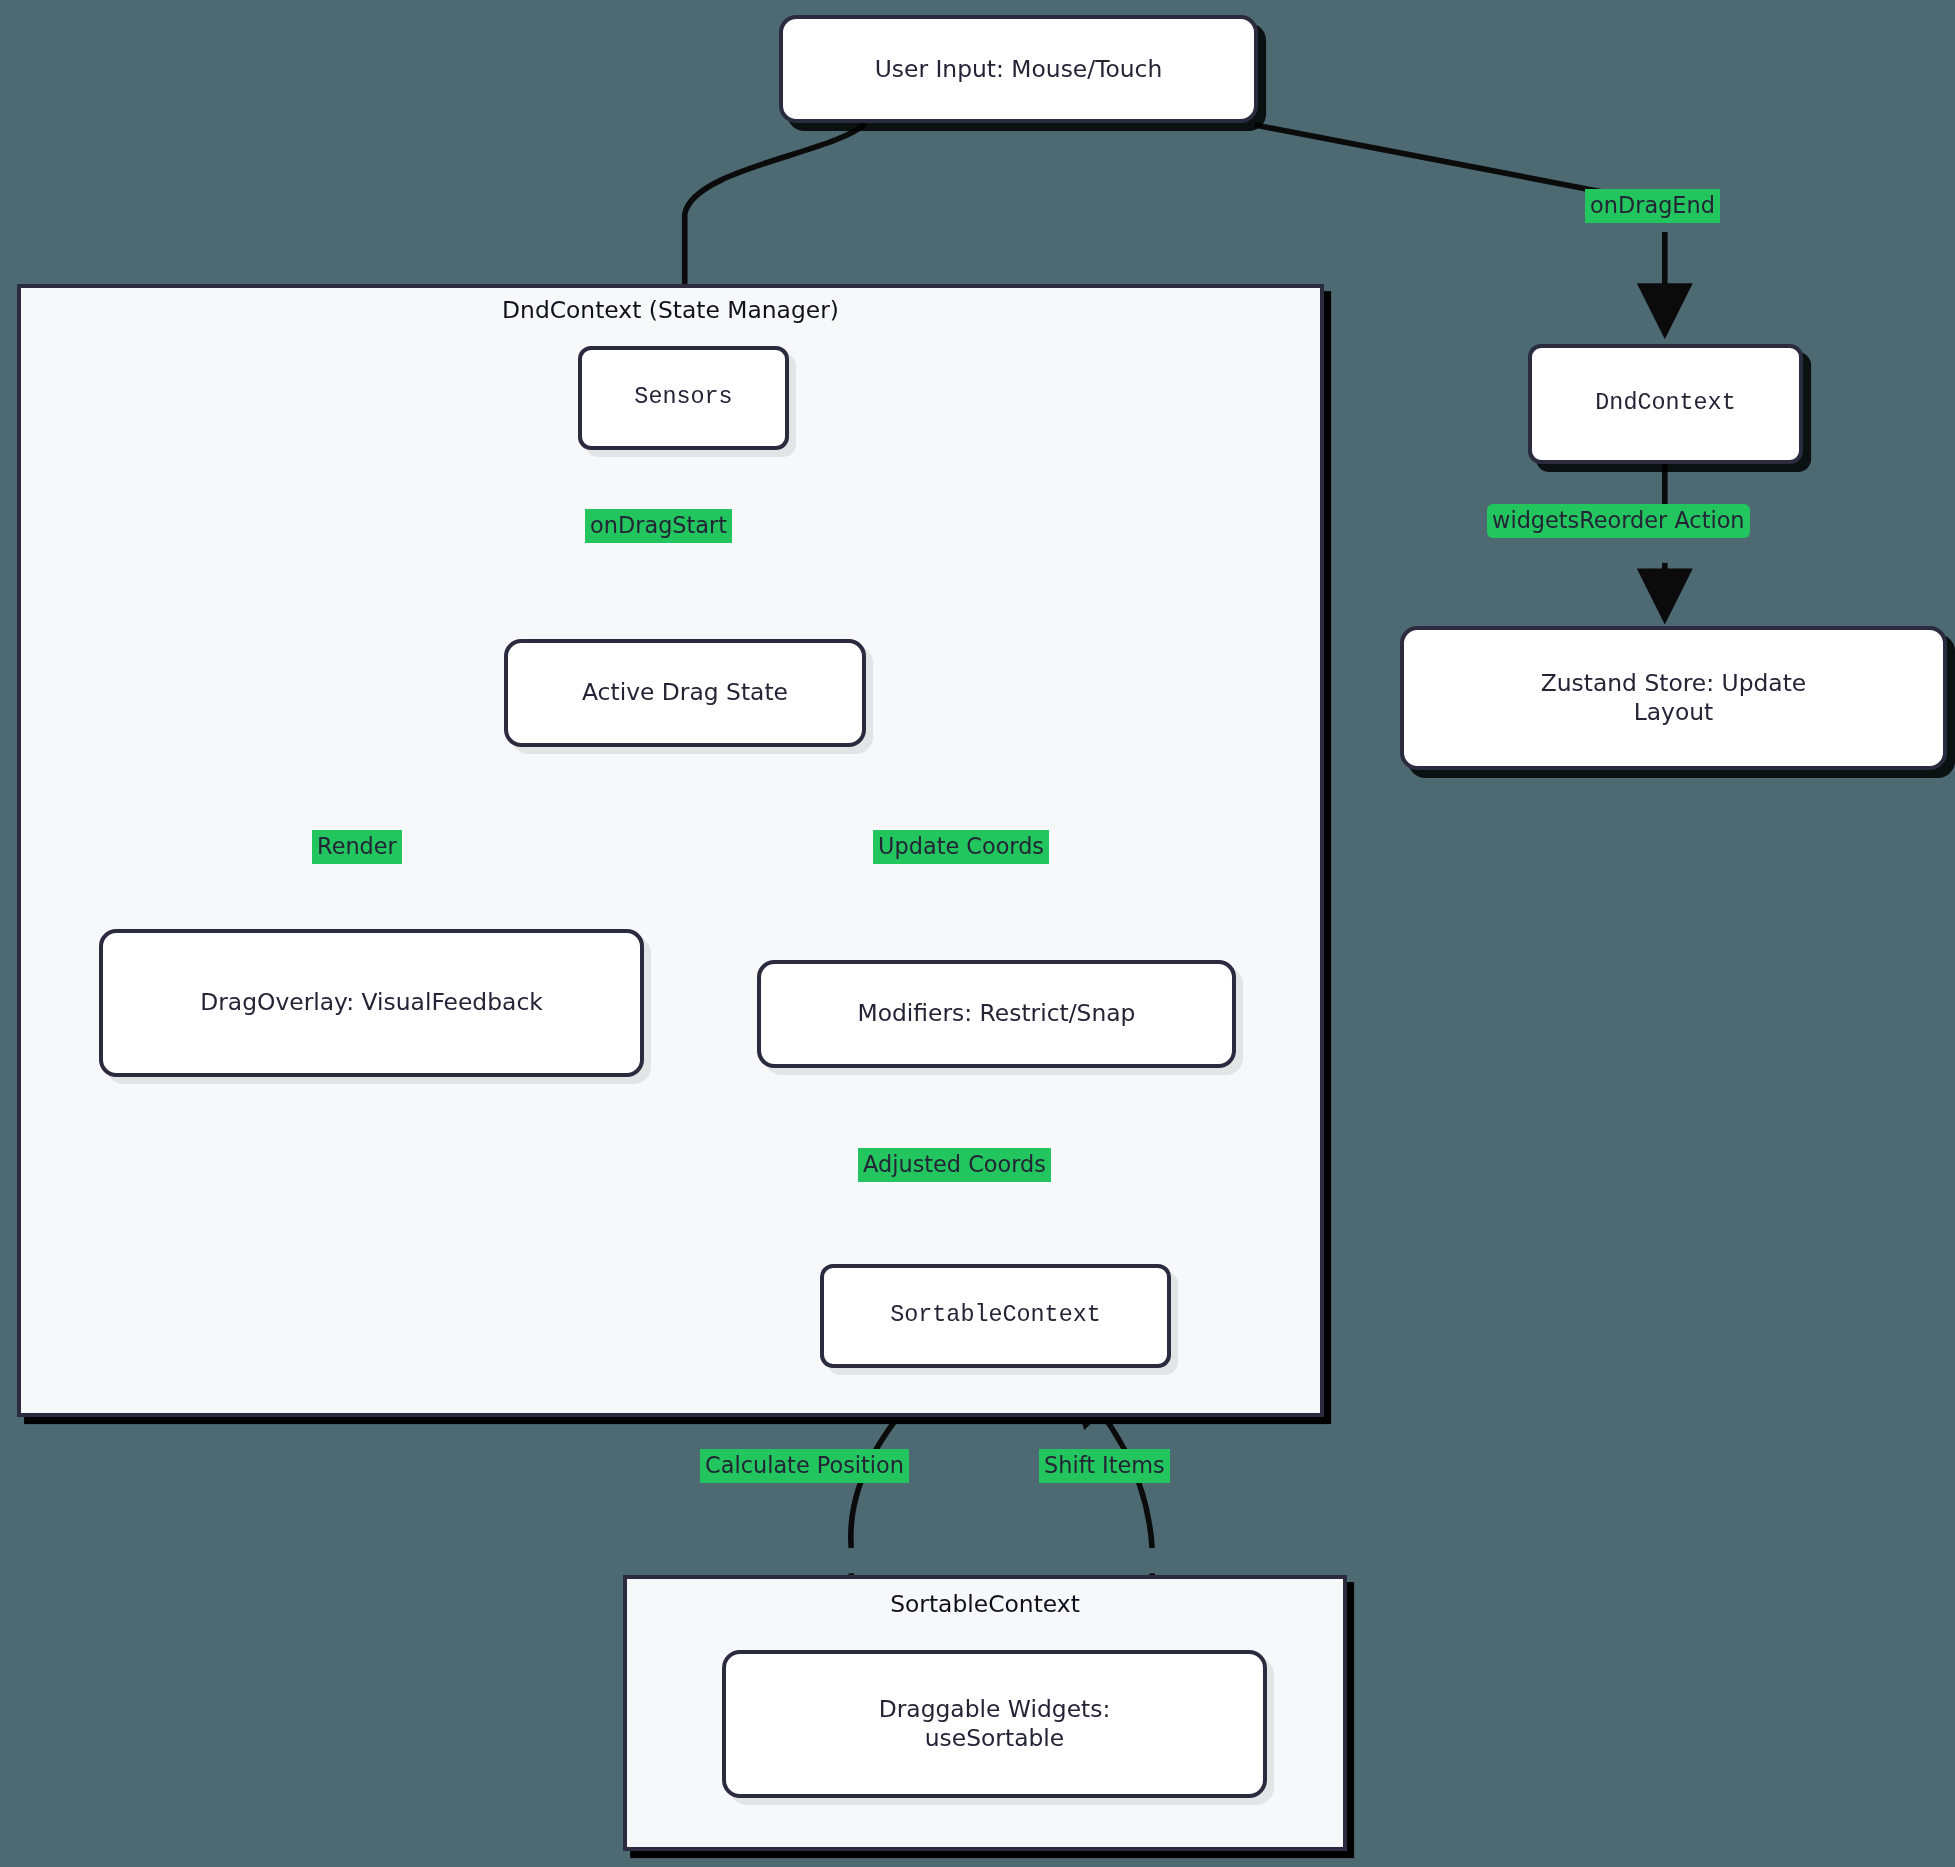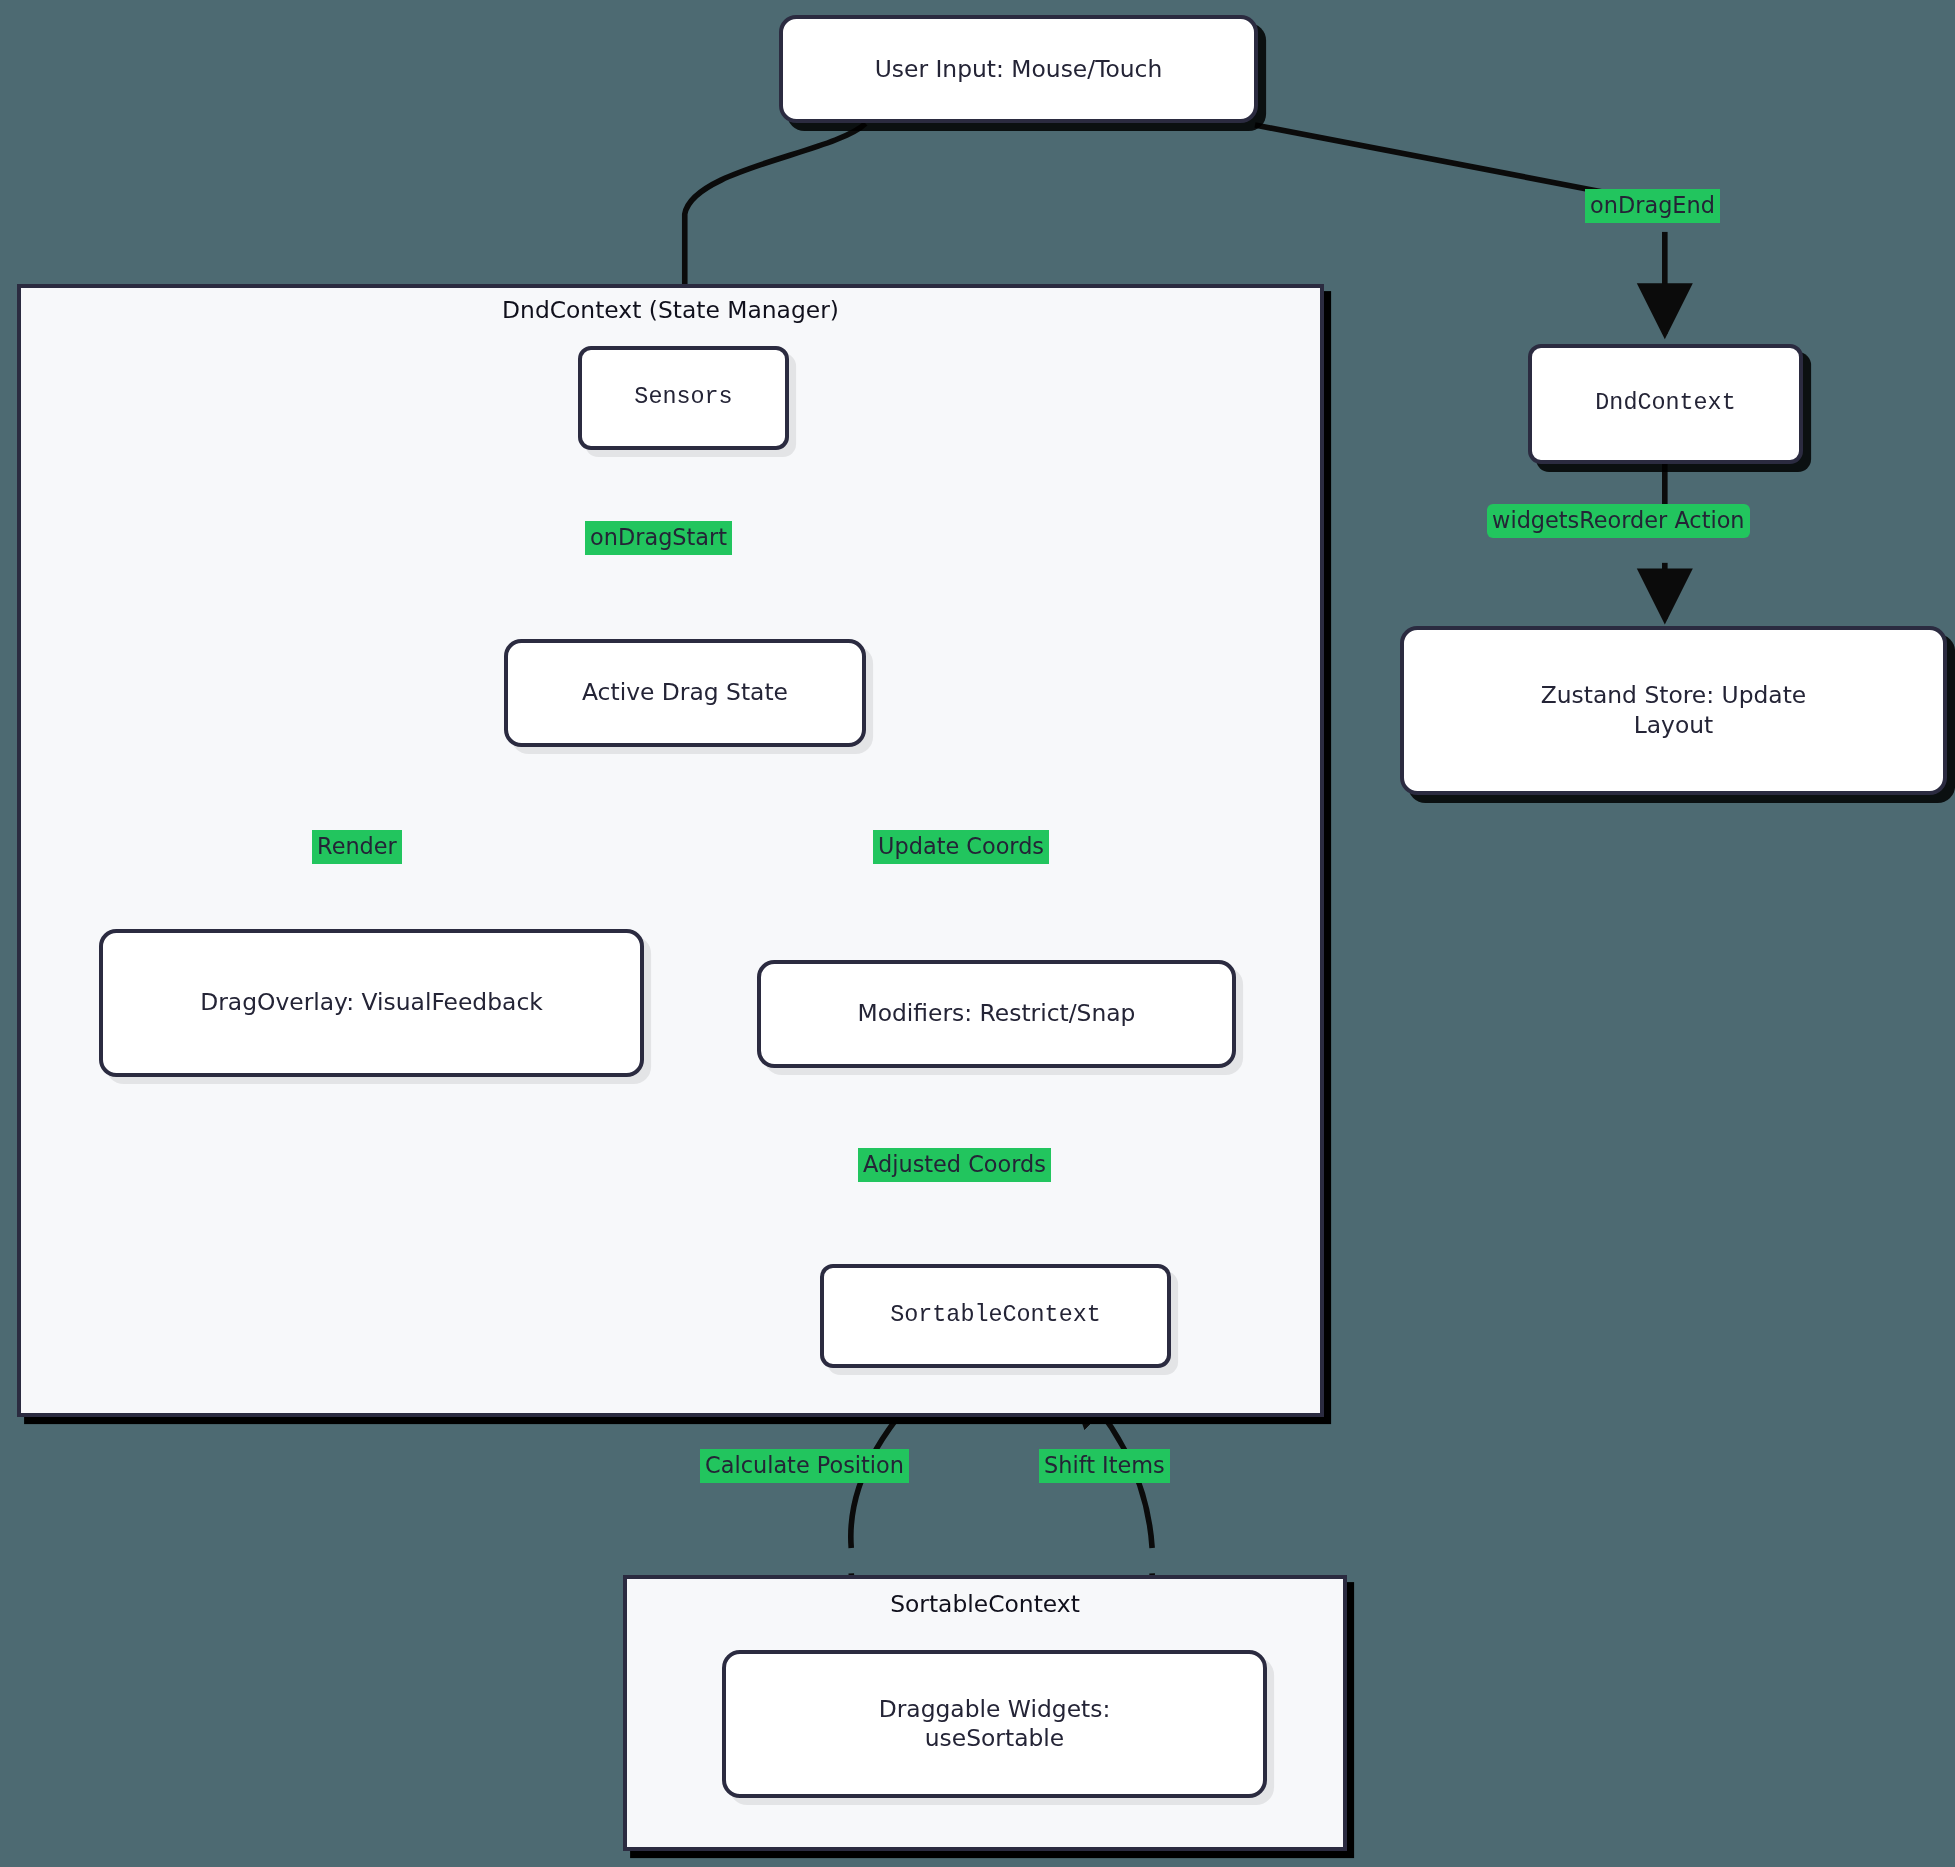--- a/index.html
+++ b/index.html
@@ -136,28 +136,28 @@
 
   <div class="node rounded shadow-grey" style="left:722px;top:1650px;width:545px;height:148px;flex-direction:column;border-radius:18px;">
     <span class="nlabel">Draggable Widgets:</span>
     <span class="nlabel">useSortable</span>
   </div>
 
   <div class="node sharp shadow-dark" style="left:1528px;top:344px;width:275px;height:120px;">
     <span class="nlabel">DndContext</span>
   </div>
 
-  <div class="node rounded shadow-dark" style="left:1400px;top:626px;width:547px;height:169px;flex-direction:column;">
+  <div class="node rounded shadow-dark" style="left:1400px;top:626px;width:547px;height:144px;flex-direction:column;">
     <span class="nlabel">Zustand Store: Update</span>
     <span class="nlabel">Layout</span>
   </div>
 
   <div class="edge-label" style="left:1585px;top:189px;">onDragEnd</div>
 
-  <div class="edge-label" style="left:585px;top:509px;margin-top:12px;">onDragStart</div>
+  <div class="edge-label" style="left:585px;top:509px;">onDragStart</div>
 
   <div class="edge-label" style="left:312px;top:830px;">Render</div>
 
   <div class="edge-label" style="left:873px;top:830px;">Update Coords</div>
 
   <div class="edge-label" style="left:858px;top:1148px;">Adjusted Coords</div>
 
   <div class="edge-label" style="left:700px;top:1449px;">Calculate Position</div>
 
   <div class="edge-label" style="left:1039px;top:1449px;">Shift Items</div>

